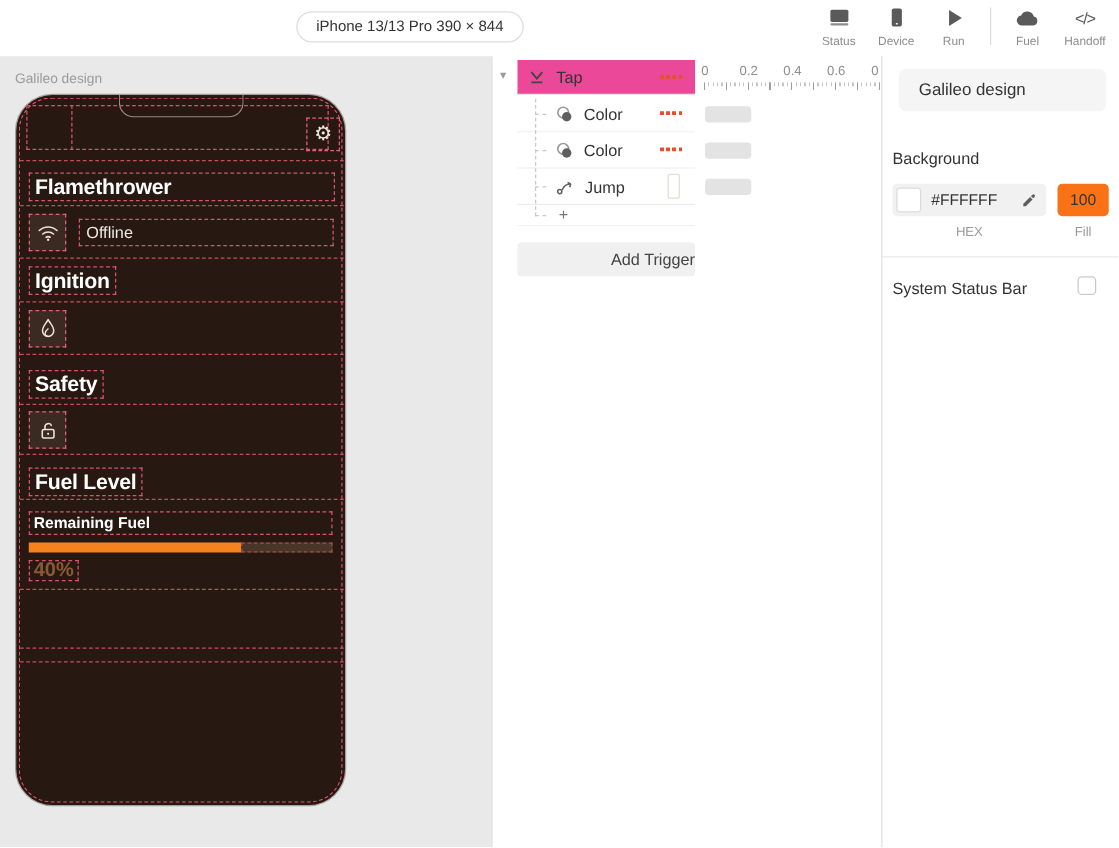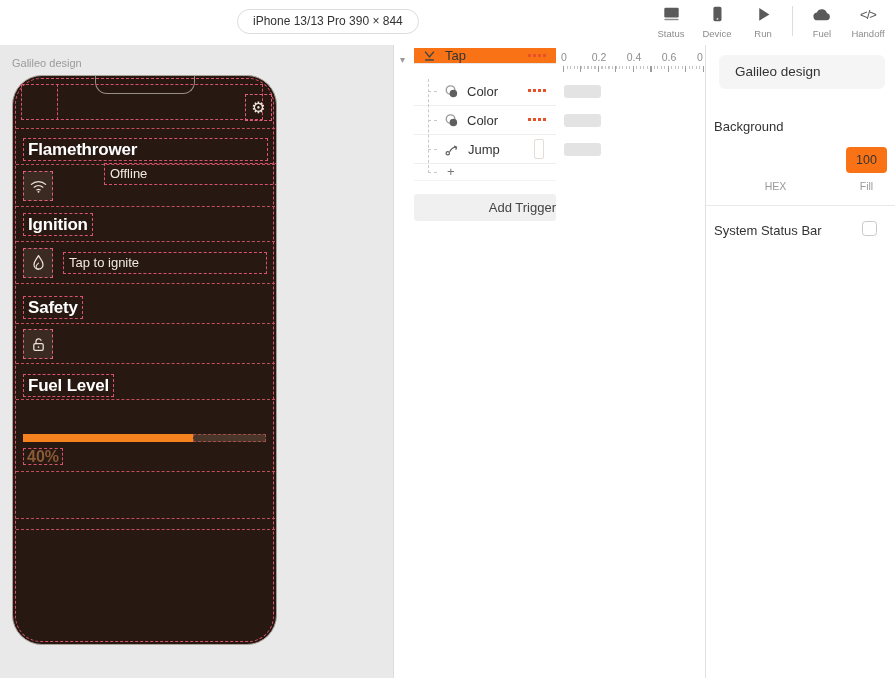--- a/index.html
+++ b/index.html
@@ -53,21 +53,21 @@
   .buy-btn { position:absolute; left:10px; width:245px; height:30px; background:var(--accent,#F5821F);
     border-radius:15px; display:flex; align-items:center; justify-content:center; }
   .buy-btn span { border:1px dashed #f8c9a6; color:#fff; font-weight:bold; font-size:13px; padding:1px 7px; }
 
   
   .timeline { position:absolute; left:393px; top:45px; width:312px; height:633px; background:#fff;
     border-left:1px solid #dcdcdc; overflow:hidden; }
   .disclosure { position:absolute; left:6px; top:9px; font-size:10px; color:#9a9a9a; }
   .t-row { position:absolute; left:20px; width:142px; height:29px; display:flex; align-items:center;
     border-bottom:1px solid #eee; background:#fff; }
-  .t-row.trigger { top:3px; height:16px; background:#f97316; border-bottom:1px solid #e7e7e7; }
+  .t-row.trigger { top:3px; height:28px; background:#ec4899; border-bottom:1px solid #e7e7e7; }
   .t-row .t-label { font-size:13px; color:#333; margin-left:8px; }
   .t-row .t-ic { margin-left:30px; display:flex; align-items:center; }
   .t-row.trigger .t-ic { margin-left:8px; }
   .dash-ind { position:absolute; right:9px; top:50%; margin-top:-2px; width:19px; height:3px;
     background:repeating-linear-gradient(90deg, var(--indicator,#E8502A) 0 3px, transparent 3px 5px); }
   .rect-ind { position:absolute; right:12px; top:50%; margin-top:-10px; width:10px; height:20px;
     border:1.5px solid #e3ddd6; border-radius:2px; }
   .plus-row { position:absolute; left:20px; top:119px; width:142px; height:17px; border-bottom:1px solid #f3f3f3;
     font-size:13px; color:#777; line-height:15px; padding-left:33px; }
   .tree-v { position:absolute; left:34px; top:34px; height:94px; border-left:1px dashed #c8c8c8; }
@@ -180,41 +180,41 @@
 
       <div class="p-heading full" style="left:10px; top:62px;">Flamethrower</div>
       <div class="icon-box" style="left:10px; top:95px;">
         <svg width="19" height="16" viewBox="0 0 24 20">
           <path d="M3 8 a13 13 0 0 1 18 0" stroke="#ece2da" stroke-width="1.6" fill="none" stroke-linecap="round"></path>
           <path d="M6.5 11.5 a8.3 8.3 0 0 1 11 0" stroke="#ece2da" stroke-width="1.6" fill="none" stroke-linecap="round"></path>
           <path d="M10 14.8 a3.6 3.6 0 0 1 4 0" stroke="#ece2da" stroke-width="1.6" fill="none" stroke-linecap="round"></path>
           <circle cx="12" cy="17.3" r="1.2" fill="#ece2da"></circle>
         </svg>
       </div>
-      <div class="p-field" style="top:87px;margin-left:41px;">Offline</div>
+      <div class="p-field" style="top:99px;">Offline</div>
 
       <div class="p-heading" style="left:10px; top:137px;">Ignition</div>
       <div class="icon-box" style="left:10px; top:172px;">
         <svg width="17" height="18" viewBox="0 0 20 22">
           <path d="M10 2 C8 6 4.5 8.5 4.5 13 a5.5 5.5 0 0 0 11 0 C15.5 8.5 12 6 10 2 Z" stroke="#ece2da" stroke-width="1.5" fill="none" stroke-linejoin="round"></path>
           <path d="M10 18.5 a3 3 0 0 1 -3-3 c0-1.6 1.4-3 3-4.4" stroke="#ece2da" stroke-width="1.3" fill="none" stroke-linecap="round"></path>
         </svg>
       </div>
-      <div class="p-field" style="top:176px;">Tap to ignite</div>
 
       <div class="p-heading" style="left:10px; top:220px;">Safety</div>
       <div class="icon-box" style="left:10px; top:253px;">
         <svg width="17" height="17" viewBox="0 0 20 20">
           <rect x="4.5" y="9" width="11" height="8" rx="1.6" stroke="#ece2da" stroke-width="1.5" fill="none"></rect>
           <path d="M7 9 V6.5 a3.2 3.2 0 0 1 6-1.5" stroke="#ece2da" stroke-width="1.5" fill="none" stroke-linecap="round"></path>
           <circle cx="10" cy="13" r="1" fill="#ece2da"></circle>
         </svg>
       </div>
 
       <div class="p-heading" style="left:10px; top:298px;">Fuel Level</div>
+      <div class="fuel-label" style="top:333px;">Remaining Fuel</div>
       <div class="fuel-track" style="top:358px;">
         <div class="fuel-fill" style="width: 70%;"></div>
         <div class="fuel-rest"></div>
       </div>
       <div class="fuel-pct" style="top:372px;">40%</div>
 
     </div>
   </div>
 
   <div class="timeline">
@@ -284,20 +284,30 @@
 
     <div class="t-bar" style="top:40px;"></div>
     <div class="t-bar" style="top:69px;"></div>
     <div class="t-bar" style="top:98px;"></div>
   </div>
 
   <div class="inspector">
     <div class="insp-title">Galileo design</div>
     <div class="insp-section-label">Background</div>
 
+    <div class="hex-field">
+      <span class="hex-swatch"></span>
+      <span class="hex-text">#FFFFFF</span>
+      <span class="eyedrop">
+        <svg width="14" height="14" viewBox="0 0 16 16">
+            <path d="M3 13.8 V11.5 L9.2 5.3 L11.5 7.6 L5.3 13.8 Z" fill="#5f5f5f"></path>
+            <path d="M10 4.5 l1.3-1.3 a1.4 1.4 0 0 1 2 2 L12 6.5 Z" fill="#5f5f5f"></path>
+          </svg>
+      </span>
+    </div>
     <div class="field-caption" style="left:8px; width:123px;">HEX</div>
 
     <div class="fill-field">100</div>
     <div class="field-caption" style="left:140px; width:41px;">Fill</div>
 
     <div class="insp-divider"></div>
     <div class="ssb-label">System Status Bar</div>
     <div class="ssb-checkbox"></div>
   </div>
 

